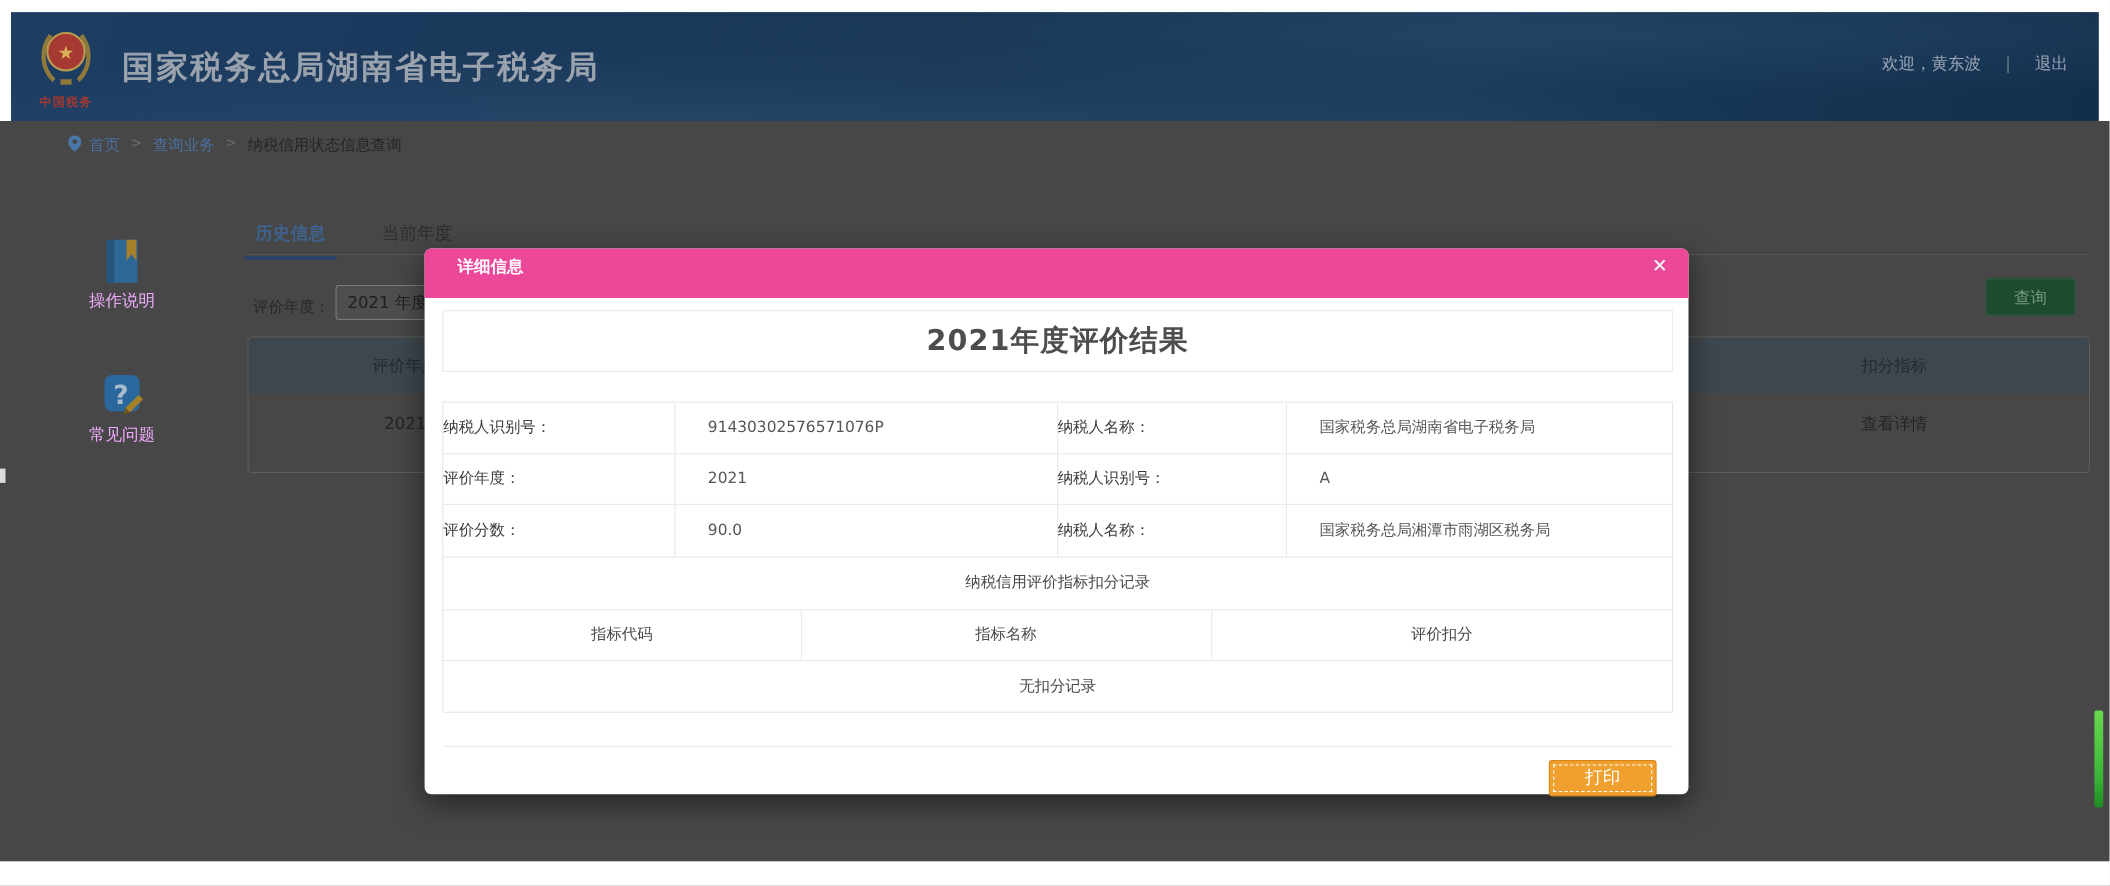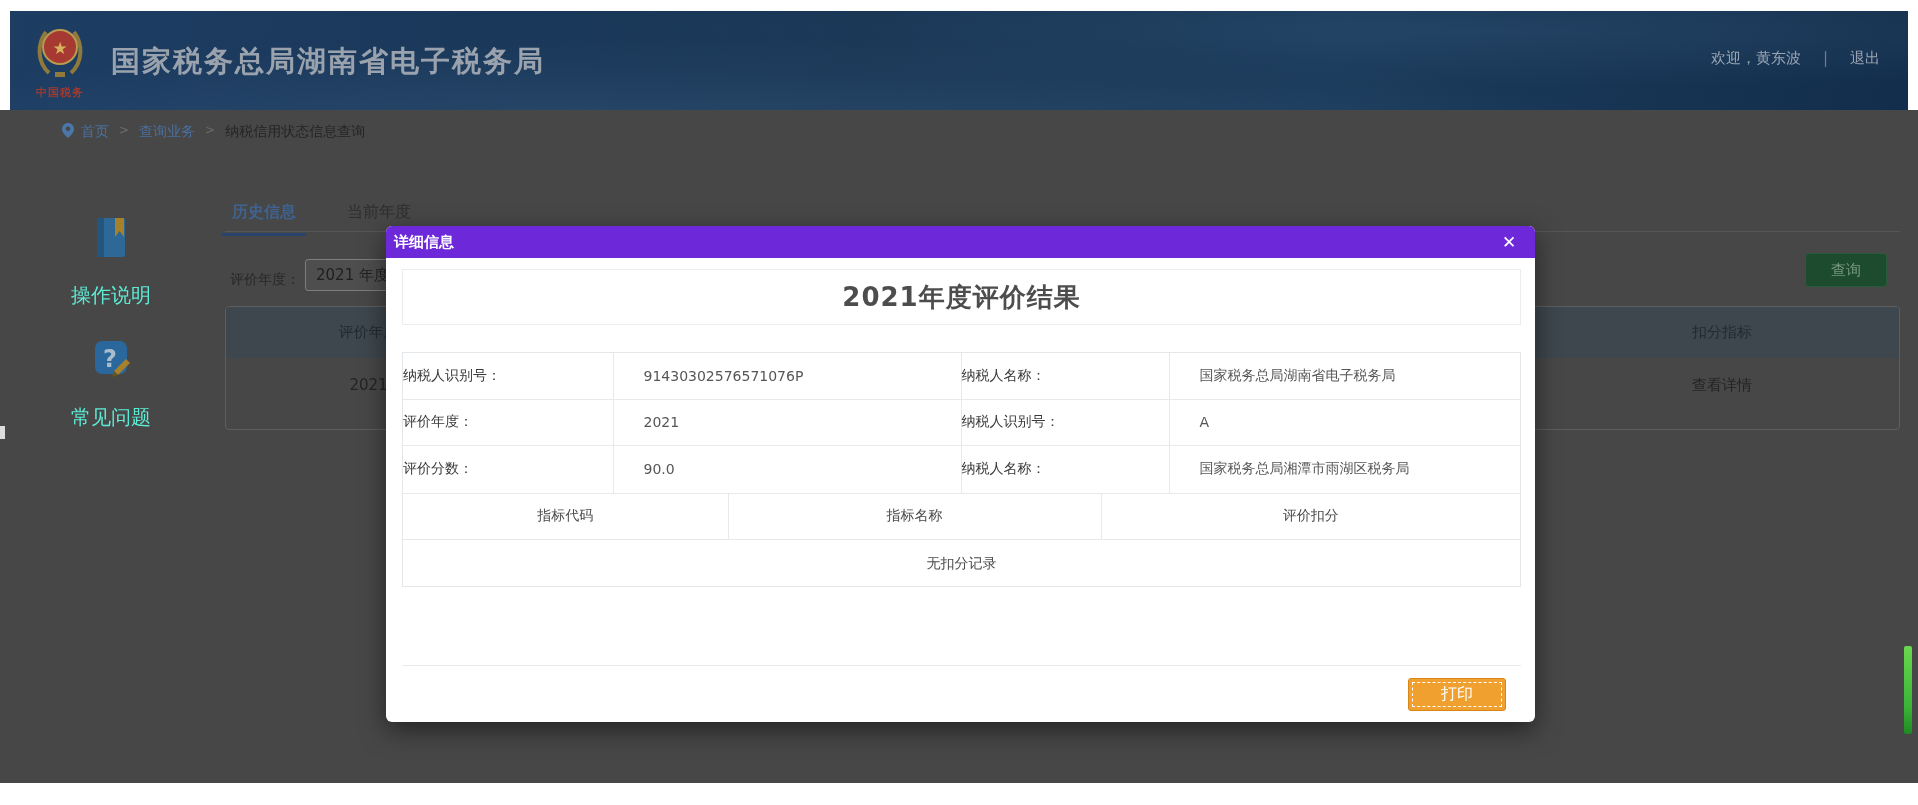--- a/index.html
+++ b/index.html
@@ -33,21 +33,21 @@
   .content { position:absolute; left:0; top:110px; width:1918px; height:673px; background:#474747; }
 
   .breadcrumb { position:absolute; left:62px; top:13px; height:16px; display:flex; align-items:flex-start;
     font-size:14px; color:#6f6f6f; }
   .breadcrumb .crumb-link { color:#4a70a0; cursor:pointer; }
   .breadcrumb .crumb-sep { margin:0 10px; color:#6c6c6c; font-size:12px; }
   .breadcrumb .crumb-current { color:#252525; }
   .pin { margin-right:7px; display:inline-block; }
 
   .side-item { position:absolute; left:51px; width:120px; text-align:center; }
-  .side-item .side-label { margin-top:18px; font-size:20px; color:#5eead4; }
+  .side-item .side-label { margin-top:0; font-size:15px; color:#f0abfc; }
   .side-item-1 { top:104px; }
   .side-item-2 { top:226px; }
 
   .tabs { position:absolute; left:232px; top:92px; }
   .tab { display:inline-block; position:relative; font-size:16px; cursor:pointer; }
   .tab-active { color:#3f628f; font-weight:bold; }
   .tab-active::after { content:""; position:absolute; left:-10px; right:-10px; bottom:-13px; height:3px; background:#27436e; }
   .tab-idle { color:#2e2e2e; margin-left:46px; }
   .tabs-divider { position:absolute; left:225px; top:121px; width:1675px; height:1px; background:#565656; }
 
@@ -67,22 +67,22 @@
   .bg-col-mid { flex:1; }
   .bg-col-3 { width:354px; text-align:center; }
   .bg-table-row .bg-col-1, .bg-table-row .bg-col-3 { padding-top:18px; }
   .detail-link { cursor:pointer; }
 
   .edge-artifact { position:absolute; left:0; top:316px; width:5px; height:13px; background:#dcdcdc; }
 
   
   .modal { position:absolute; left:386px; top:226px; width:1149px; height:496px; background:#fff;
     border-radius:6px; box-shadow:0 8px 26px rgba(0,0,0,.5); }
-  .modal-header { height:32px; background:#6d28d9; border-radius:6px 6px 0 0; color:#fff;
-    font-weight:bold; font-size:15px; line-height:32px; padding:0 8px; position:relative; }
+  .modal-header { height:45px; background:#ec4899; border-radius:6px 6px 0 0; color:#fff;
+    font-weight:bold; font-size:15px; line-height:32px; padding:0 30px; position:relative; }
   .modal-close { position:absolute; right:14px; top:0; width:24px; height:32px; line-height:32px;
     text-align:center; font-size:17px; font-weight:normal; color:#fff; cursor:pointer; }
   .modal-body { position:relative; height:564px; }
   .result-title-box { position:absolute; left:16px; right:14px; top:11px; height:56px;
     border:1px solid #ececec; text-align:center; line-height:54px; font-size:26px; font-weight:bold;
     color:#4d4d4d; letter-spacing:1px; }
   .detail-box { position:absolute; left:16px; right:14px; top:94px; border:1px solid #e4e7ea; background:#fff; }
   .detail-box table { width:100%; border-collapse:collapse; table-layout:fixed; }
   .detail-box td { border-right:1px solid #e7e9eb; border-bottom:1px solid #e7e9eb; font-size:14px; }
   .detail-box td:last-child { border-right:none; }
@@ -216,20 +216,21 @@
             <td class="td-value">A</td>
           </tr>
           <tr class="row-c">
             <td class="td-label">评价分数：</td>
             <td class="td-value">90.0</td>
             <td class="td-label">纳税人名称：</td>
             <td class="td-value">国家税务总局湘潭市雨湖区税务局</td>
           </tr>
         </tbody>
           </table>
+        <div class="section-header">纳税信用评价指标扣分记录</div>
         <table class="cols-table">
           <colgroup>
               <col style="width:325px">
               <col style="width:373px">
               <col>
             </colgroup>
           <tbody>
               <tr>
             <td>指标代码</td>
             <td>指标名称</td>

